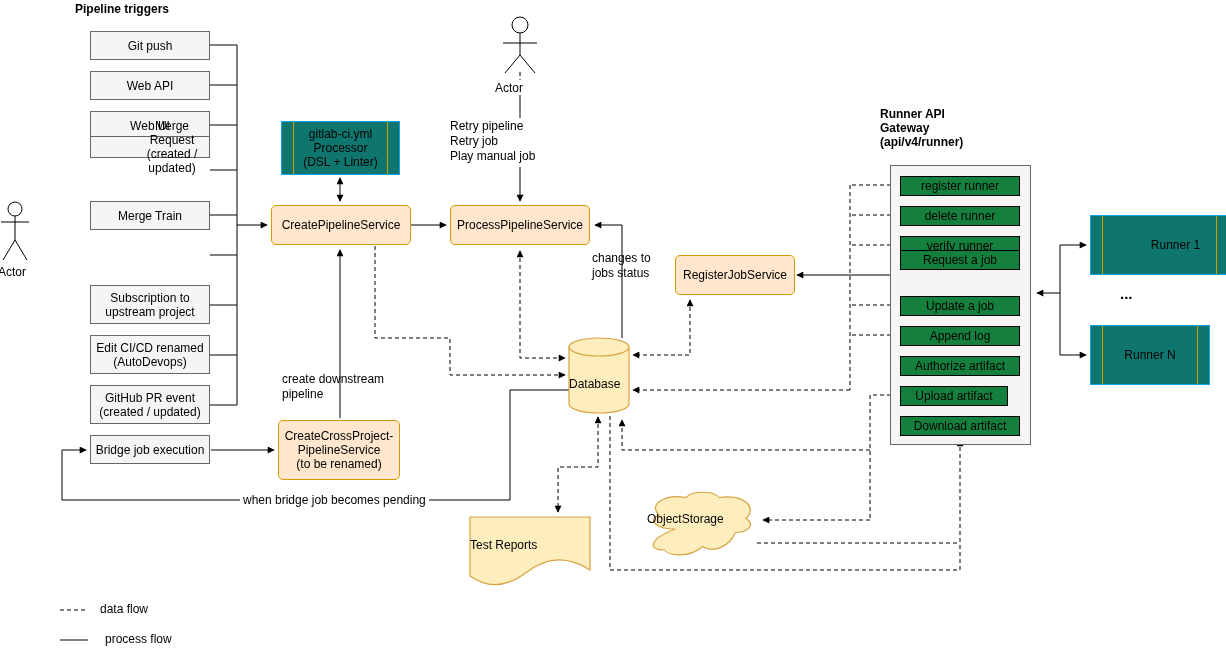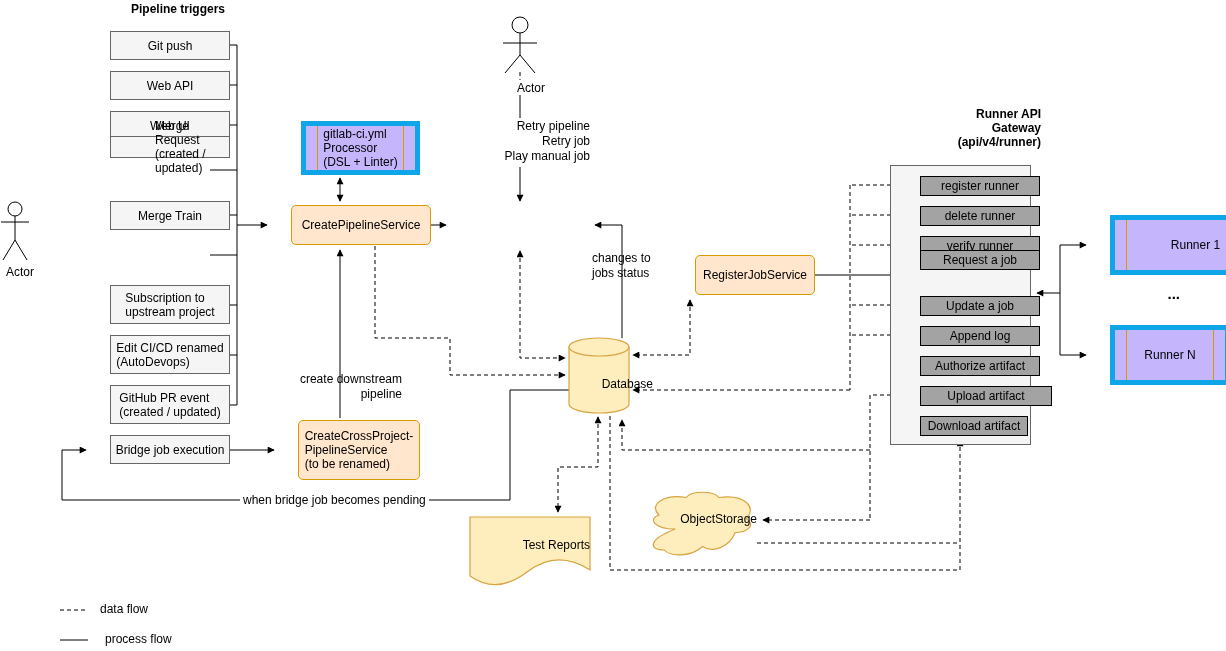--- a/index.html
+++ b/index.html
@@ -6,29 +6,29 @@
   #canvas{position:relative;width:1226px;height:651px;background:#fff;
           font-family:"Liberation Sans", sans-serif;color:#000;overflow:hidden;}
   svg{position:absolute;left:0;top:0;}
   .s{stroke:#000;fill:none;stroke-width:1;}
   .d{stroke:#000;fill:none;stroke-width:1;stroke-dasharray:4 3;}
   .arrE{marker-end:url(#arr);}
   .arrS{marker-start:url(#arr);}
   .store{fill:#ffeebd;stroke:#d8a342;stroke-width:1.2;}
   .fig{stroke:#000;fill:#fff;stroke-width:1;}
   .box{position:absolute;box-sizing:border-box;display:flex;align-items:center;justify-content:center;
-       white-space:pre-line;font-size:12px;line-height:14px;margin-left:20px;}
+       text-align:center;white-space:pre-line;font-size:12px;line-height:14px;}
   .tbox{background:#f5f5f5;border:1px solid #666;}
   .sbox{background:#ffe6cc;border:1px solid #d79b00;border-radius:5px;}
-  .procbox{background:#c4b5fd;border:5px solid #0ea5e9;}
+  .procbox{background:#0f766e;border:1px solid #0ea5e9;}
   .pbar{position:absolute;top:0;bottom:0;width:0;border-left:1px solid #d79b00;}
   .gcontainer{position:absolute;box-sizing:border-box;background:#f5f5f5;border:1px solid #666;}
-  .grow{background:#a3a3a3;border:1px solid #000;}
+  .grow{background:#15803d;border:1px solid #000;}
   .lbl{position:absolute;font-size:12px;line-height:15px;white-space:pre-line;}
-  .c{text-align:right;}
+  .c{text-align:left;}
   .bold{font-weight:bold;}
   .onLine{background:#fff;padding:0 3px;}
 </style>
 </head>
 <body>
 
 <div id="canvas">
 
   <svg width="1226" height="651" viewBox="0 0 1226 651">
     <defs>
@@ -110,35 +110,36 @@
 
   <div class="box procbox" style="left:281px;top:121px;width:119px;height:54px;">
     <div class="pbar" style="left:11px;"></div>
     <div class="pbar" style="right:11px;"></div>
     <span>gitlab-ci.yml
 Processor
 (DSL + Linter)</span>
   </div>
 
   <div class="box sbox" style="left:271px;top:205px;width:140px;height:40px;">CreatePipelineService</div>
+  <div class="box sbox" style="left:450px;top:205px;width:140px;height:40px;">ProcessPipelineService</div>
   <div class="box sbox" style="left:675px;top:255px;width:120px;height:40px;">RegisterJobService</div>
   <div class="box sbox" style="left:278px;top:420px;width:122px;height:60px;">CreateCrossProject-
 PipelineService
 (to be renamed)</div>
 
   <div class="gcontainer" style="left:890px;top:165px;width:141px;height:280px;"></div>
   <div class="box grow" style="left:900px;top:176px;width:120px;height:20px;">register runner</div>
   <div class="box grow" style="left:900px;top:206px;width:120px;height:20px;">delete runner</div>
   <div class="box grow" style="left:900px;top:236px;width:120px;height:20px;">verify runner</div>
   <div class="box grow" style="left:900px;top:250px;width:120px;height:20px;">Request a job</div>
   <div class="box grow" style="left:900px;top:296px;width:120px;height:20px;">Update a job</div>
   <div class="box grow" style="left:900px;top:326px;width:120px;height:20px;">Append log</div>
   <div class="box grow" style="left:900px;top:356px;width:120px;height:20px;">Authorize artifact</div>
-  <div class="box grow" style="left:900px;top:386px;width:132px;height:20px;">Upload artifact</div>
-  <div class="box grow" style="left:900px;top:416px;width:108px;height:20px;">Download artifact</div>
+  <div class="box grow" style="left:900px;top:386px;width:108px;height:20px;">Upload artifact</div>
+  <div class="box grow" style="left:900px;top:416px;width:120px;height:20px;">Download artifact</div>
 
   <div class="box procbox" style="left:1090px;top:215px;width:139px;height:60px;padding-left:32px;">
     <div class="pbar" style="left:11px;"></div>
     <div class="pbar" style="right:11px;"></div>
     <span>Runner 1</span>
   </div>
   <div class="lbl bold c" style="left:1120px;top:286px;width:60px;font-size:15px;">...</div>
   <div class="box procbox" style="left:1090px;top:325px;width:120px;height:60px;">
     <div class="pbar" style="left:11px;"></div>
     <div class="pbar" style="right:11px;"></div>

